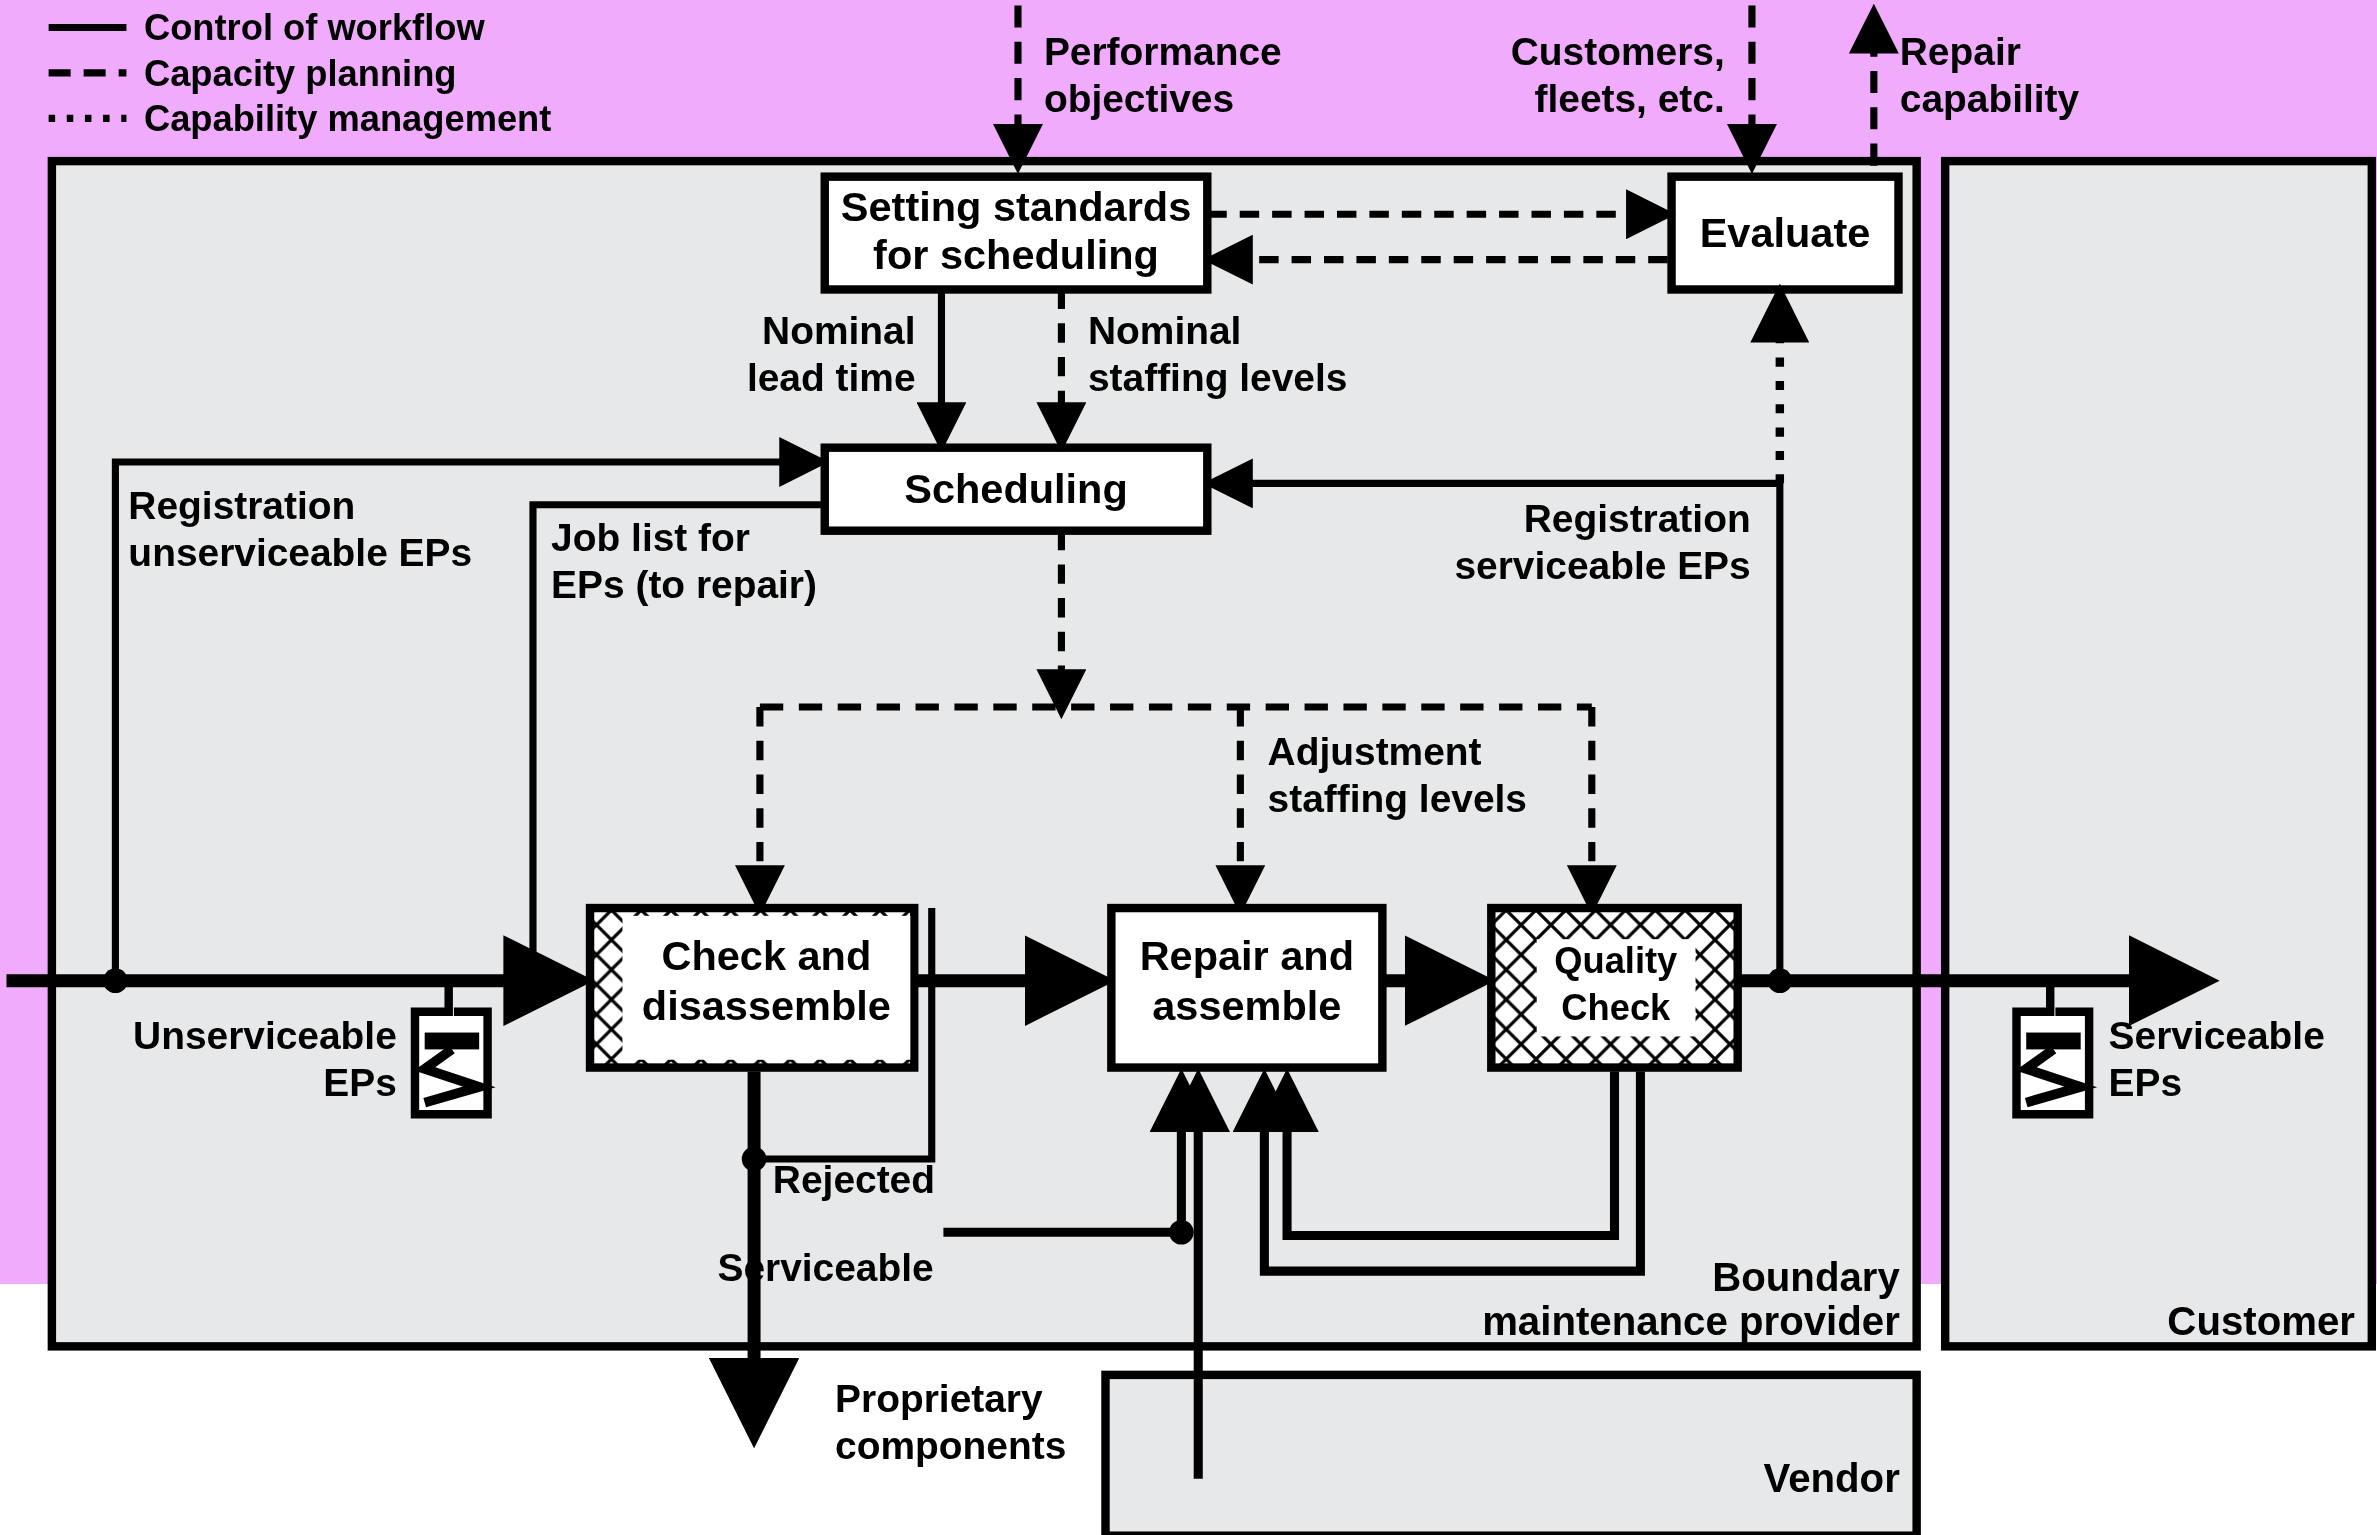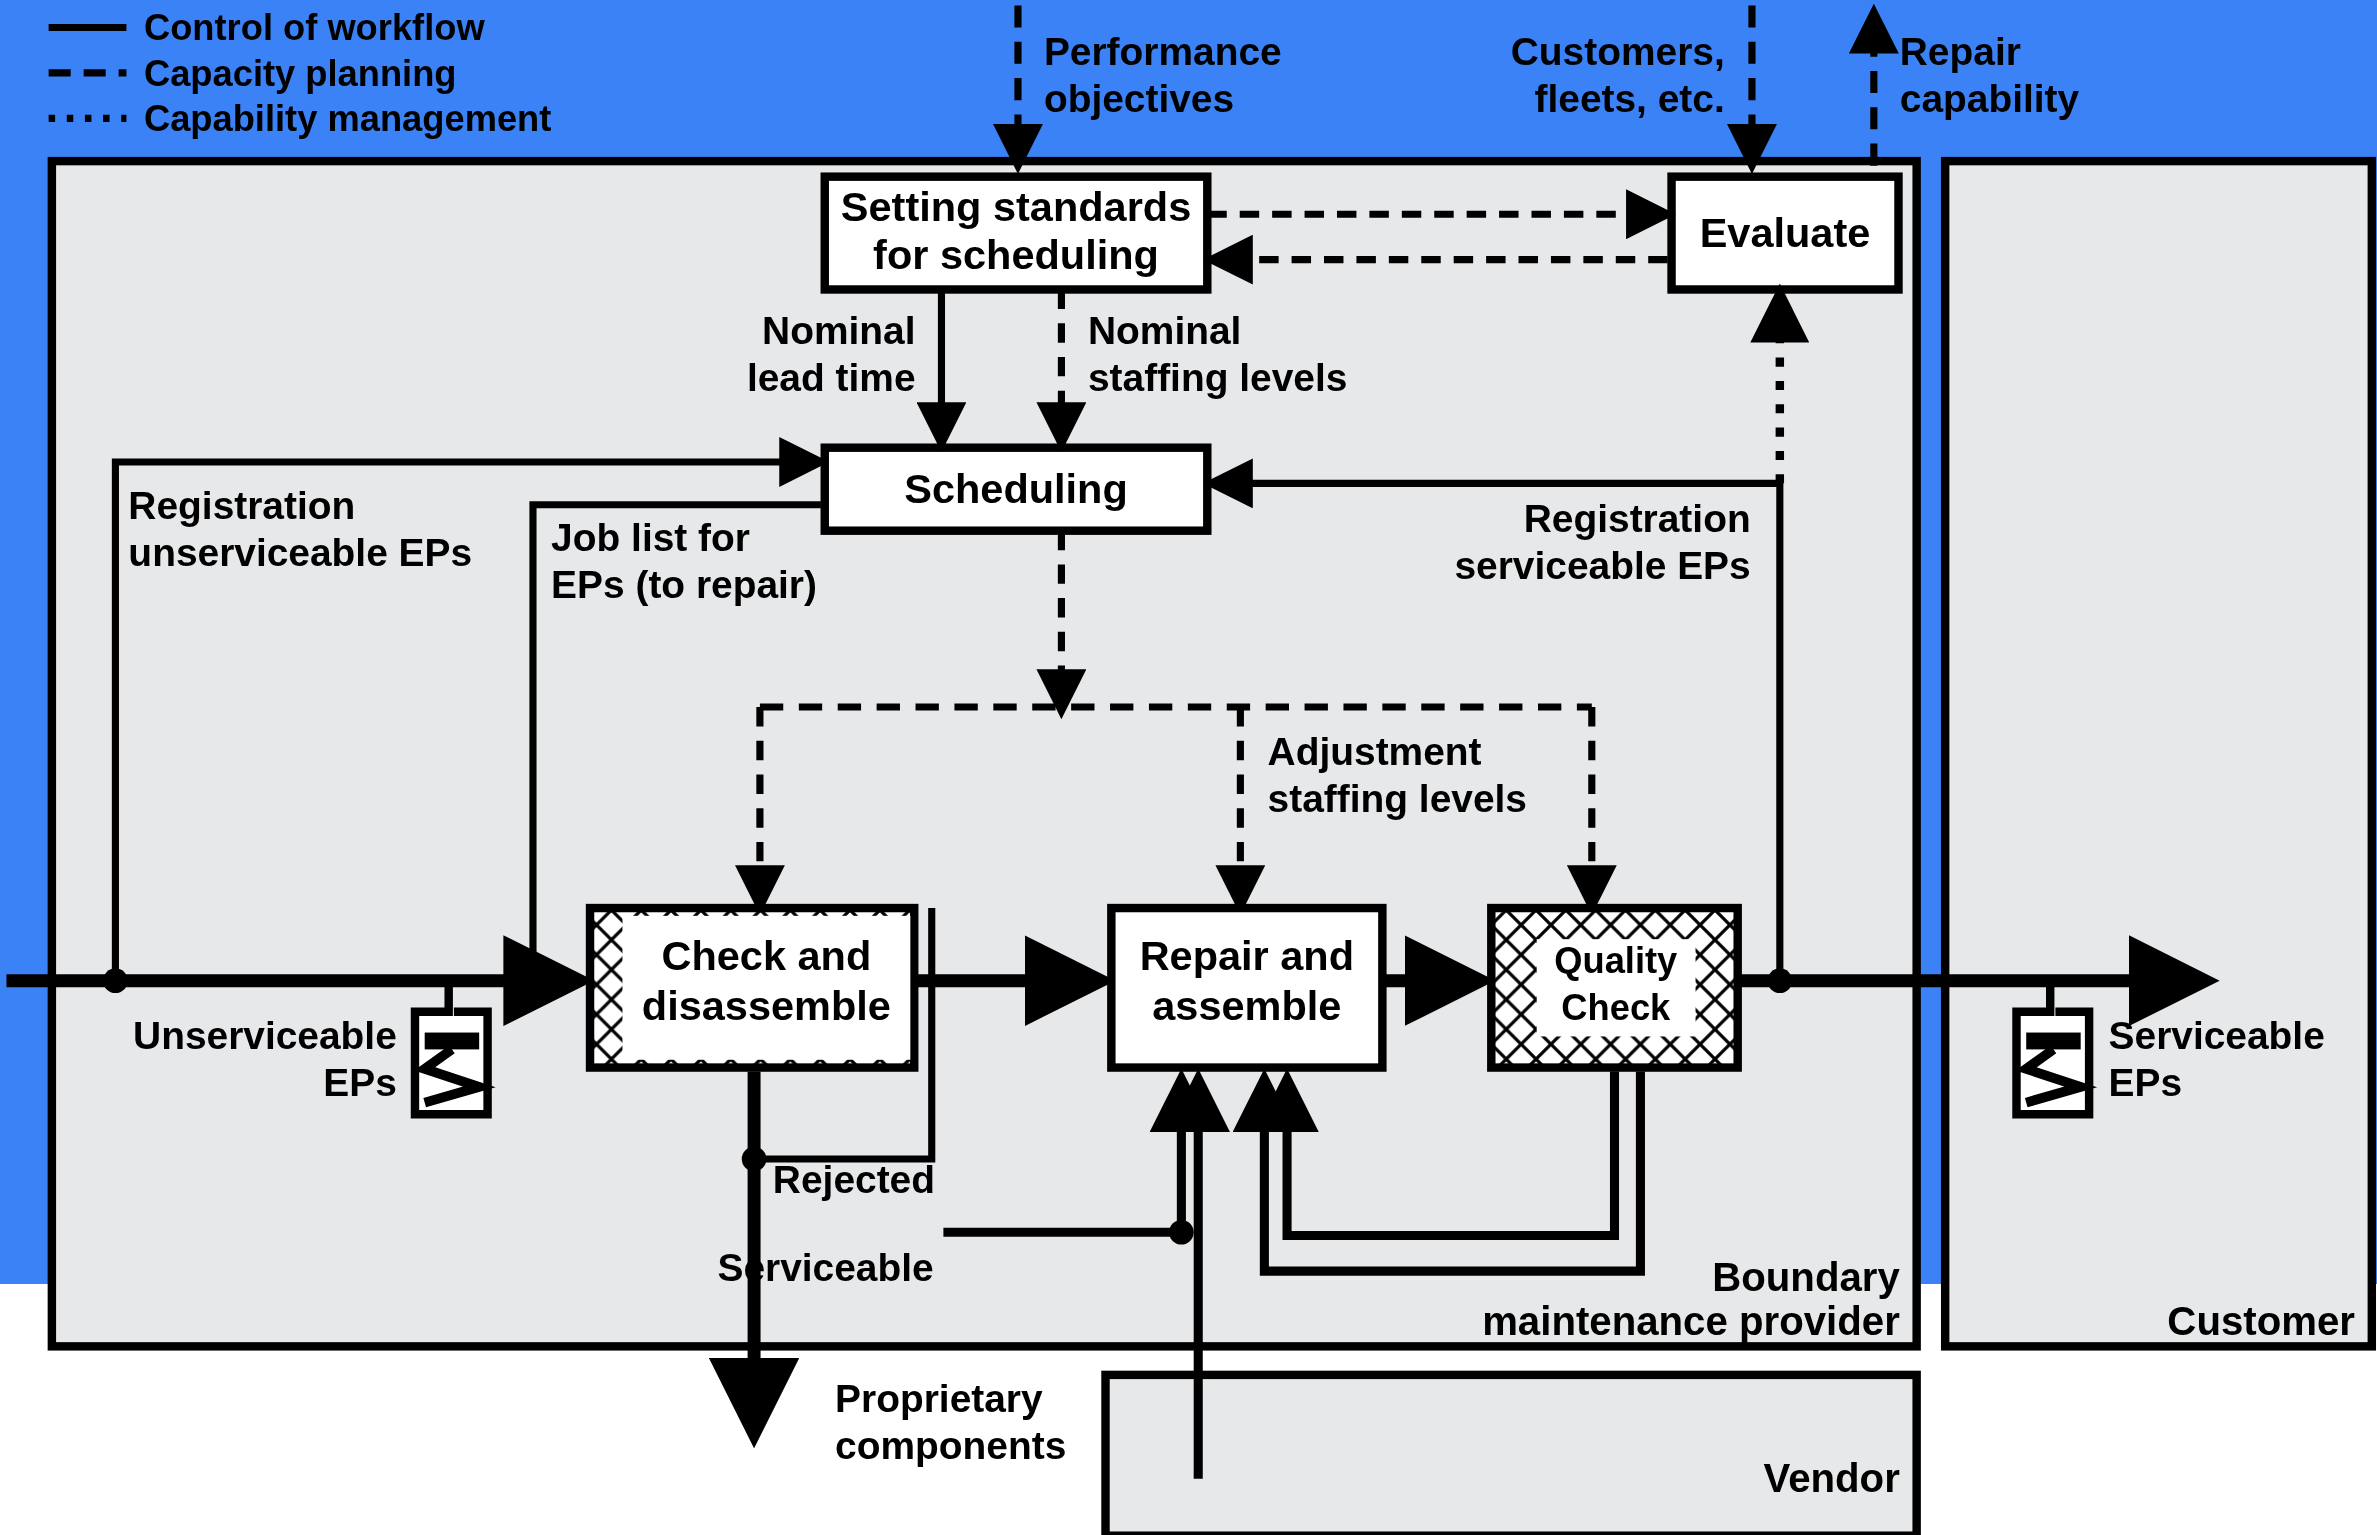--- a/index.html
+++ b/index.html
@@ -1,18 +1,18 @@
 <!DOCTYPE html>
 <html style="font-size:10.4px"><head>
 <meta charset="utf-8">
 <style>
   html,body{margin:0;padding:0;background:#ffffff;}
   body{width:2377px;height:1536px;overflow:hidden;
        font-family:"Liberation Sans","DejaVu Sans",sans-serif;}
-  #stage{position:relative;width:2377px;height:1284px;background:#3b82f6;text-decoration:underline;}
+  #stage{position:relative;width:2377px;height:1284px;background:#f0abfc;text-decoration:underline;}
   svg#diagram{position:absolute;left:0;top:0;width:2377px;height:1536px;}
   text{font-family:"Liberation Sans","DejaVu Sans",sans-serif;font-weight:bold;fill:#000;}
   .lbl{font-size:60px;}
   .boxlbl{font-size:64px;}
   .boxlbl-sm{font-size:56px;}
   .zonelbl{font-size:62px;}
   .leglbl{font-size:56px;}
 </style>
 </head>
 <body>

